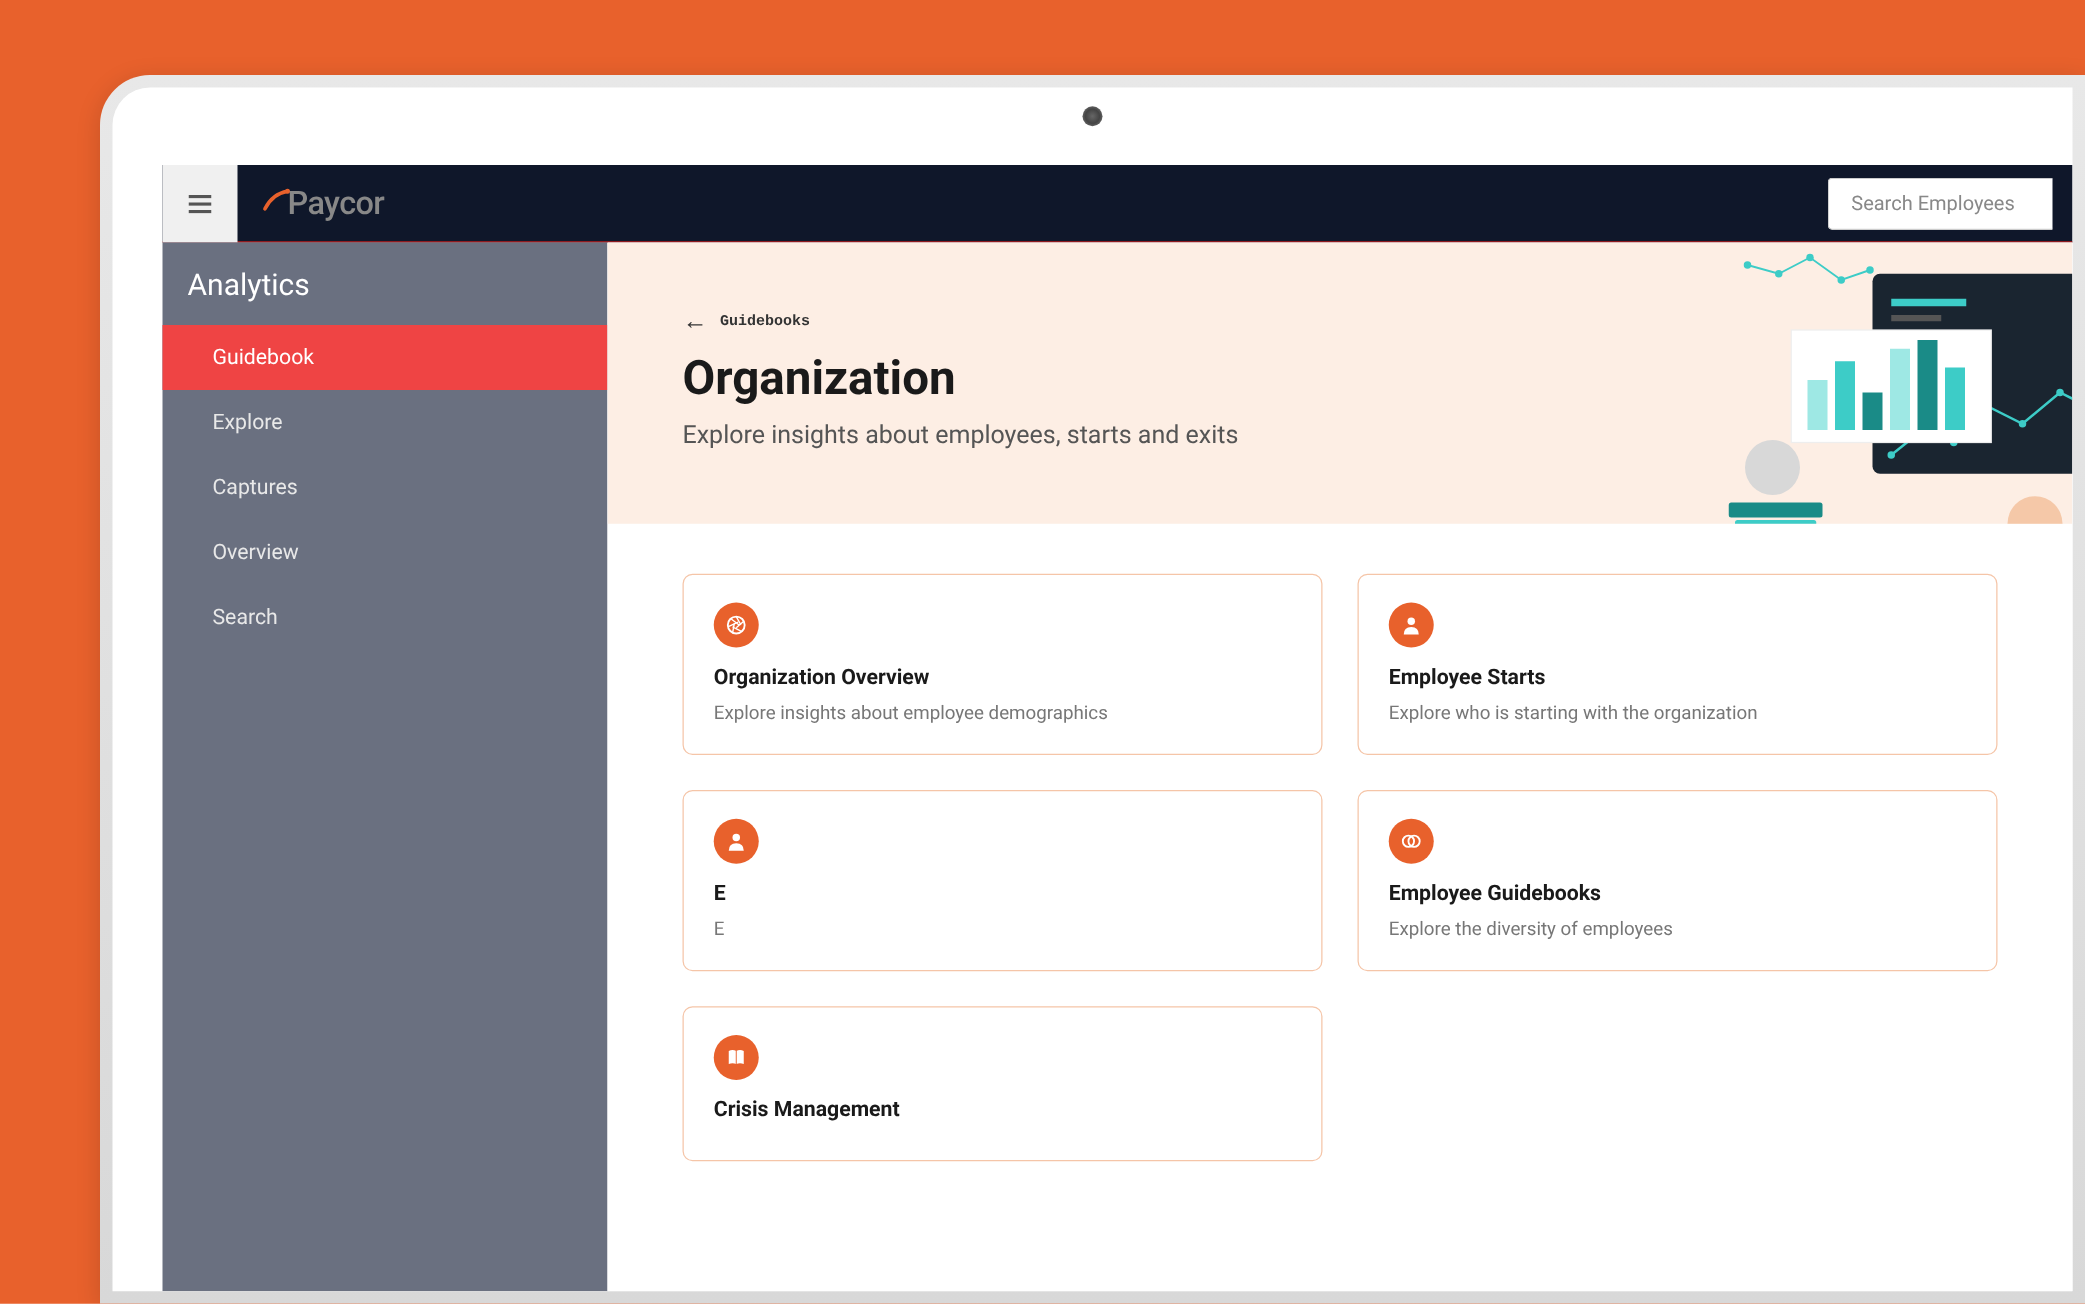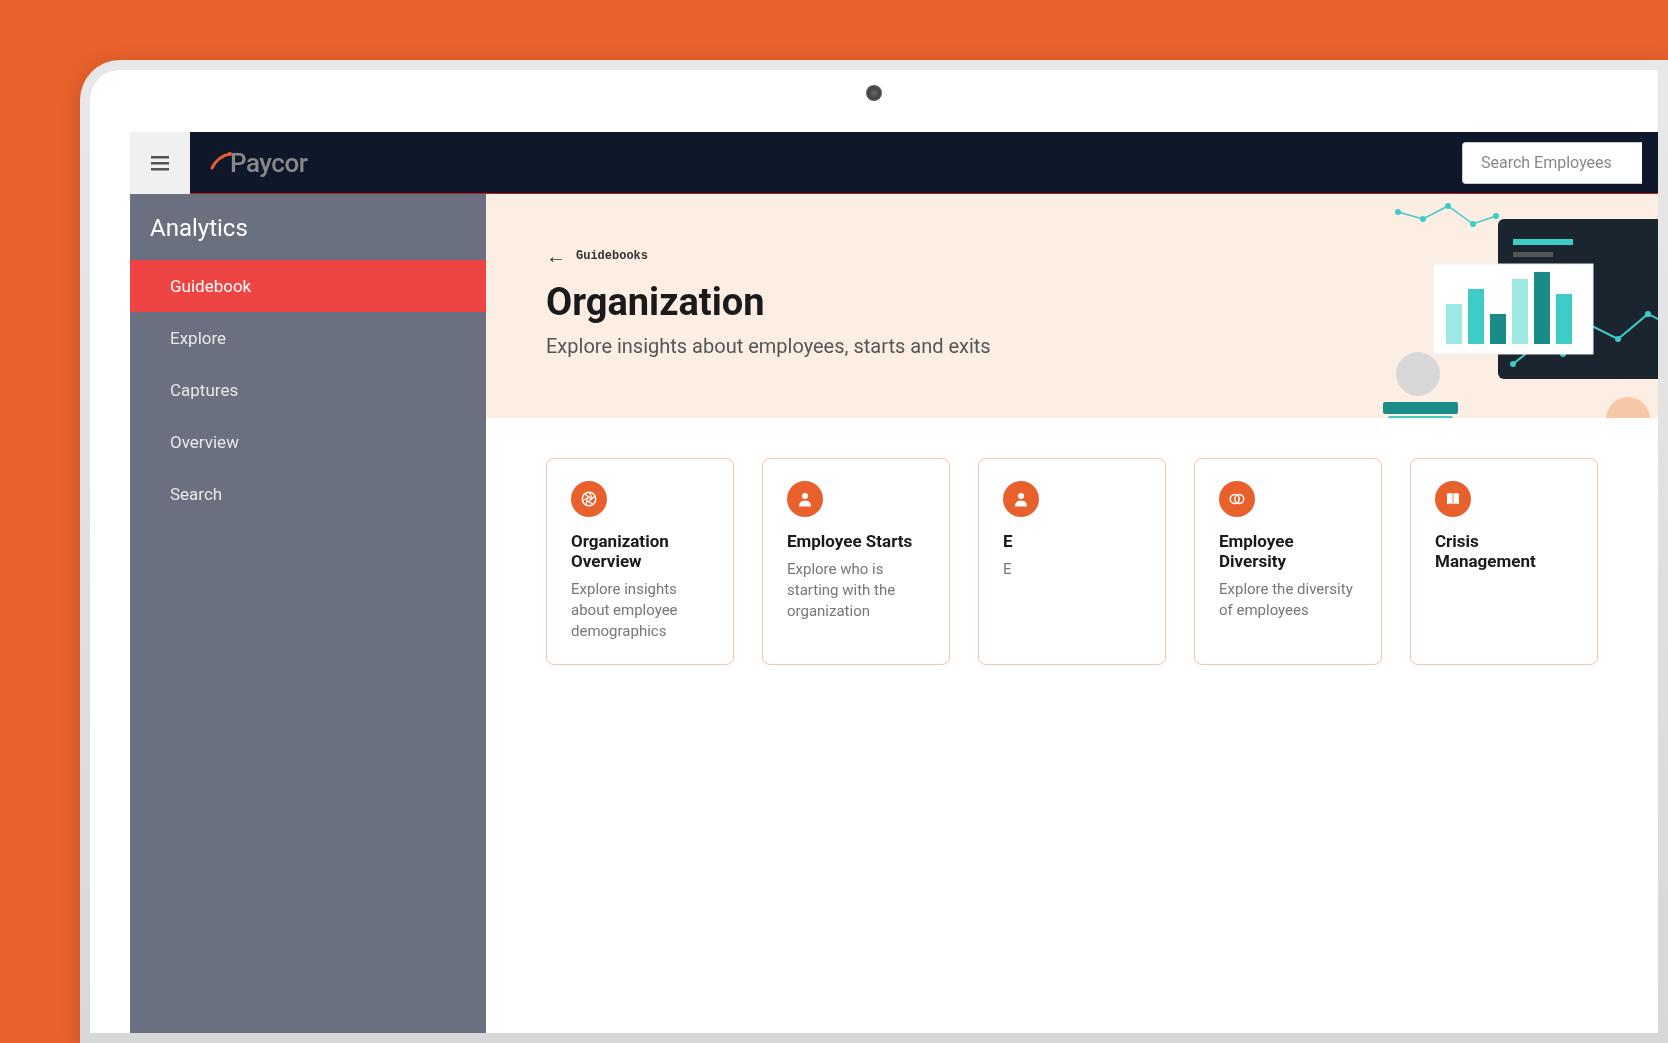--- a/index.html
+++ b/index.html
@@ -204,21 +204,21 @@
       right: -40px;
       top: 0;
       bottom: 0;
       width: 420px;
       pointer-events: none;
     }
     
     .cards-grid {
       padding: 40px 60px;
       display: grid;
-      grid-template-columns: repeat(5, 1fr);
+      grid-template-columns: repeat(2, 1fr);
       gap: 28px;
     }
     
     .card {
       border: 1px solid #f5c5a8;
       border-radius: 8px;
       padding: 22px 24px;
       cursor: pointer;
       min-height: 120px;
     }
@@ -392,21 +392,21 @@
               <div class="card-desc">E</div>
             </div>
 
             <div class="card">
               <div class="card-icon">
                 <svg viewBox="0 0 24 24">
                     <circle cx="9" cy="12" r="6" fill="none" stroke="#fff" stroke-width="2"></circle>
                     <circle cx="15" cy="12" r="6" fill="none" stroke="#fff" stroke-width="2"></circle>
                   </svg>
               </div>
-              <div class="card-title">Employee Diversity</div>
+              <div class="card-title">Employee Guidebooks</div>
               <div class="card-desc">Explore the diversity of employees</div>
             </div>
 
             <div class="card">
               <div class="card-icon">
                 <svg viewBox="0 0 24 24">
                     <path d="M 4 5 Q 8 3 12 5 Q 16 3 20 5 L 20 19 Q 16 17 12 19 Q 8 17 4 19 Z" fill="#fff"></path>
                     <line x1="12" y1="5" x2="12" y2="19" stroke="#e8612c" stroke-width="1"></line>
                   </svg>
               </div>

